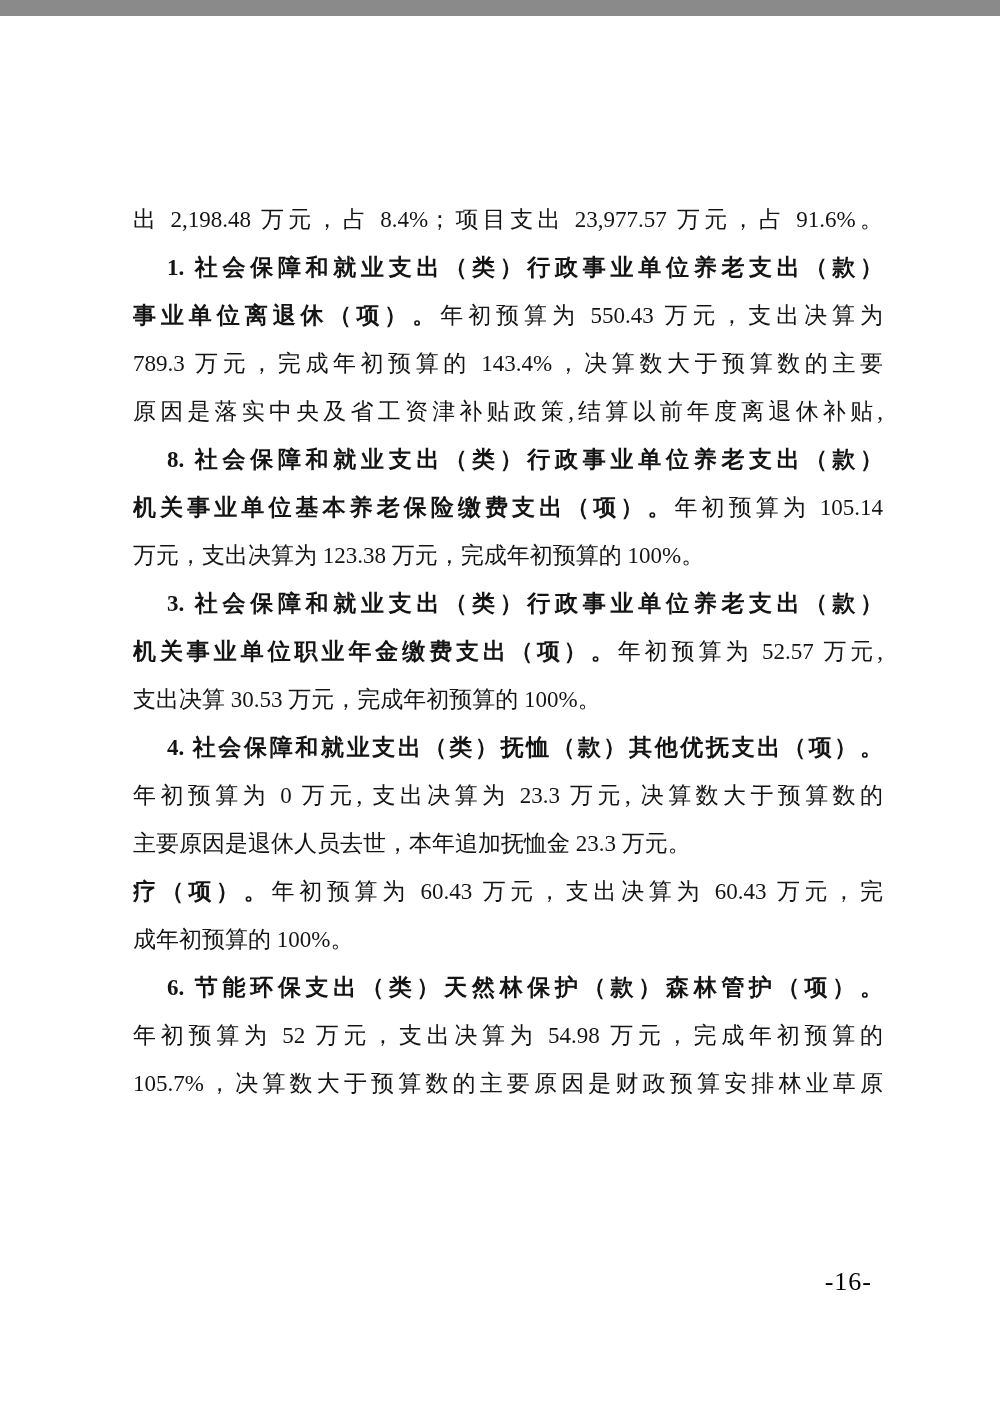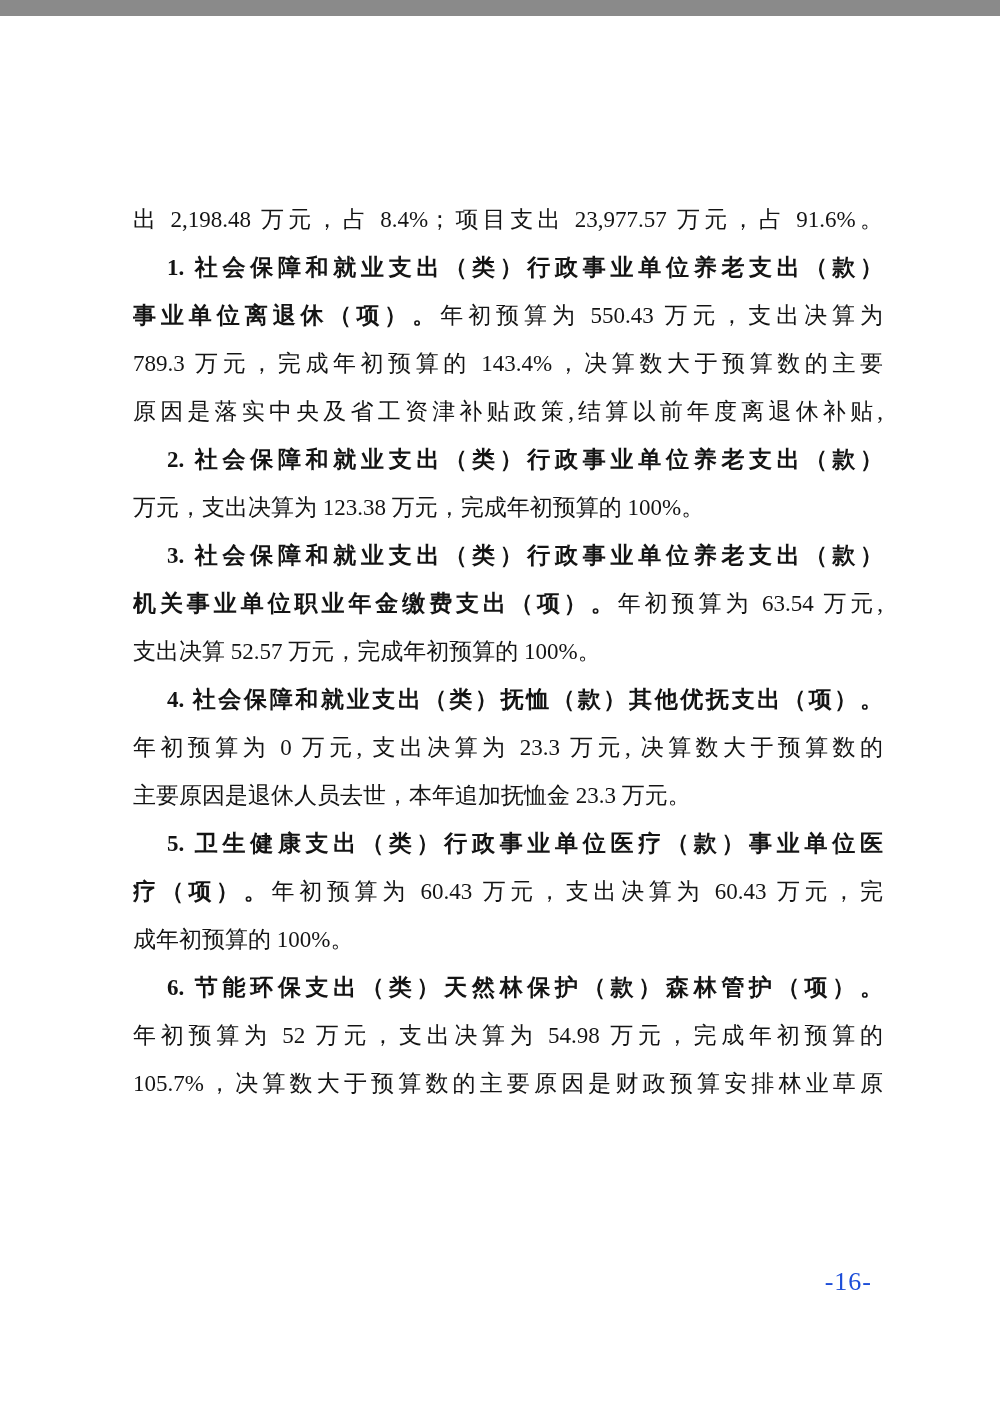--- a/index.html
+++ b/index.html
@@ -44,43 +44,43 @@
   }
   .seg { font-weight: 400; }
   .seg.bold { font-weight: 700; }
   .page-number {
     position: absolute;
     top: 1248px;
     right: 128px;
     font-size: 26px;
     line-height: 36px;
     letter-spacing: 1px;
-    color: #1d4ed8;
+    color: #000000;
   }
 </style>
 </head>
 <body>
 
 <div class="page">
   <div class="doc-body">
 
   <div class="doc-line"><span class="seg">出 2,198.48 万元，占 8.4%；项目支出 23,977.57 万元，占 91.6%。</span></div>
       <div class="doc-line indent"><span class="seg bold">1. 社会保障和就业支出（类）行政事业单位养老支出（款）</span></div>
       <div class="doc-line"><span class="seg bold">事业单位离退休（项）。</span><span class="seg">年初预算为 550.43 万元，支出决算为</span></div>
       <div class="doc-line"><span class="seg">789.3 万元，完成年初预算的 143.4%，决算数大于预算数的主要</span></div>
       <div class="doc-line"><span class="seg">原因是落实中央及省工资津补贴政策,结算以前年度离退休补贴,</span></div>
-      <div class="doc-line indent"><span class="seg bold">2. 社会保障和就业支出（类）行政事业单位养老支出（款）</span></div>
+      <div class="doc-line indent"><span class="seg bold">8. 社会保障和就业支出（类）行政事业单位养老支出（款）</span></div>
+      <div class="doc-line"><span class="seg bold">机关事业单位基本养老保险缴费支出（项）。</span><span class="seg">年初预算为 105.14</span></div>
       <div class="doc-line para-end"><span class="seg">万元，支出决算为 123.38 万元，完成年初预算的 100%。</span></div>
       <div class="doc-line indent"><span class="seg bold">3. 社会保障和就业支出（类）行政事业单位养老支出（款）</span></div>
-      <div class="doc-line"><span class="seg bold">机关事业单位职业年金缴费支出（项）。</span><span class="seg">年初预算为 63.54 万元,</span></div>
-      <div class="doc-line para-end"><span class="seg">支出决算 52.57 万元，完成年初预算的 100%。</span></div>
+      <div class="doc-line"><span class="seg bold">机关事业单位职业年金缴费支出（项）。</span><span class="seg">年初预算为 52.57 万元,</span></div>
+      <div class="doc-line para-end"><span class="seg">支出决算 30.53 万元，完成年初预算的 100%。</span></div>
       <div class="doc-line indent"><span class="seg bold">4. 社会保障和就业支出（类）抚恤（款）其他优抚支出（项）。</span></div>
       <div class="doc-line"><span class="seg">年初预算为 0 万元, 支出决算为 23.3 万元, 决算数大于预算数的</span></div>
       <div class="doc-line para-end"><span class="seg">主要原因是退休人员去世，本年追加抚恤金 23.3 万元。</span></div>
-      <div class="doc-line indent"><span class="seg bold">5. 卫生健康支出（类）行政事业单位医疗（款）事业单位医</span></div>
       <div class="doc-line"><span class="seg bold">疗（项）。</span><span class="seg">年初预算为 60.43 万元，支出决算为 60.43 万元，完</span></div>
       <div class="doc-line para-end"><span class="seg">成年初预算的 100%。</span></div>
       <div class="doc-line indent"><span class="seg bold">6. 节能环保支出（类）天然林保护（款）森林管护（项）。</span></div>
       <div class="doc-line"><span class="seg">年初预算为 52 万元，支出决算为 54.98 万元，完成年初预算的</span></div>
       <div class="doc-line"><span class="seg">105.7%，决算数大于预算数的主要原因是财政预算安排林业草原</span></div>
     </div>
   <div class="page-number">-16-</div>
 </div>
 
 </body></html>

